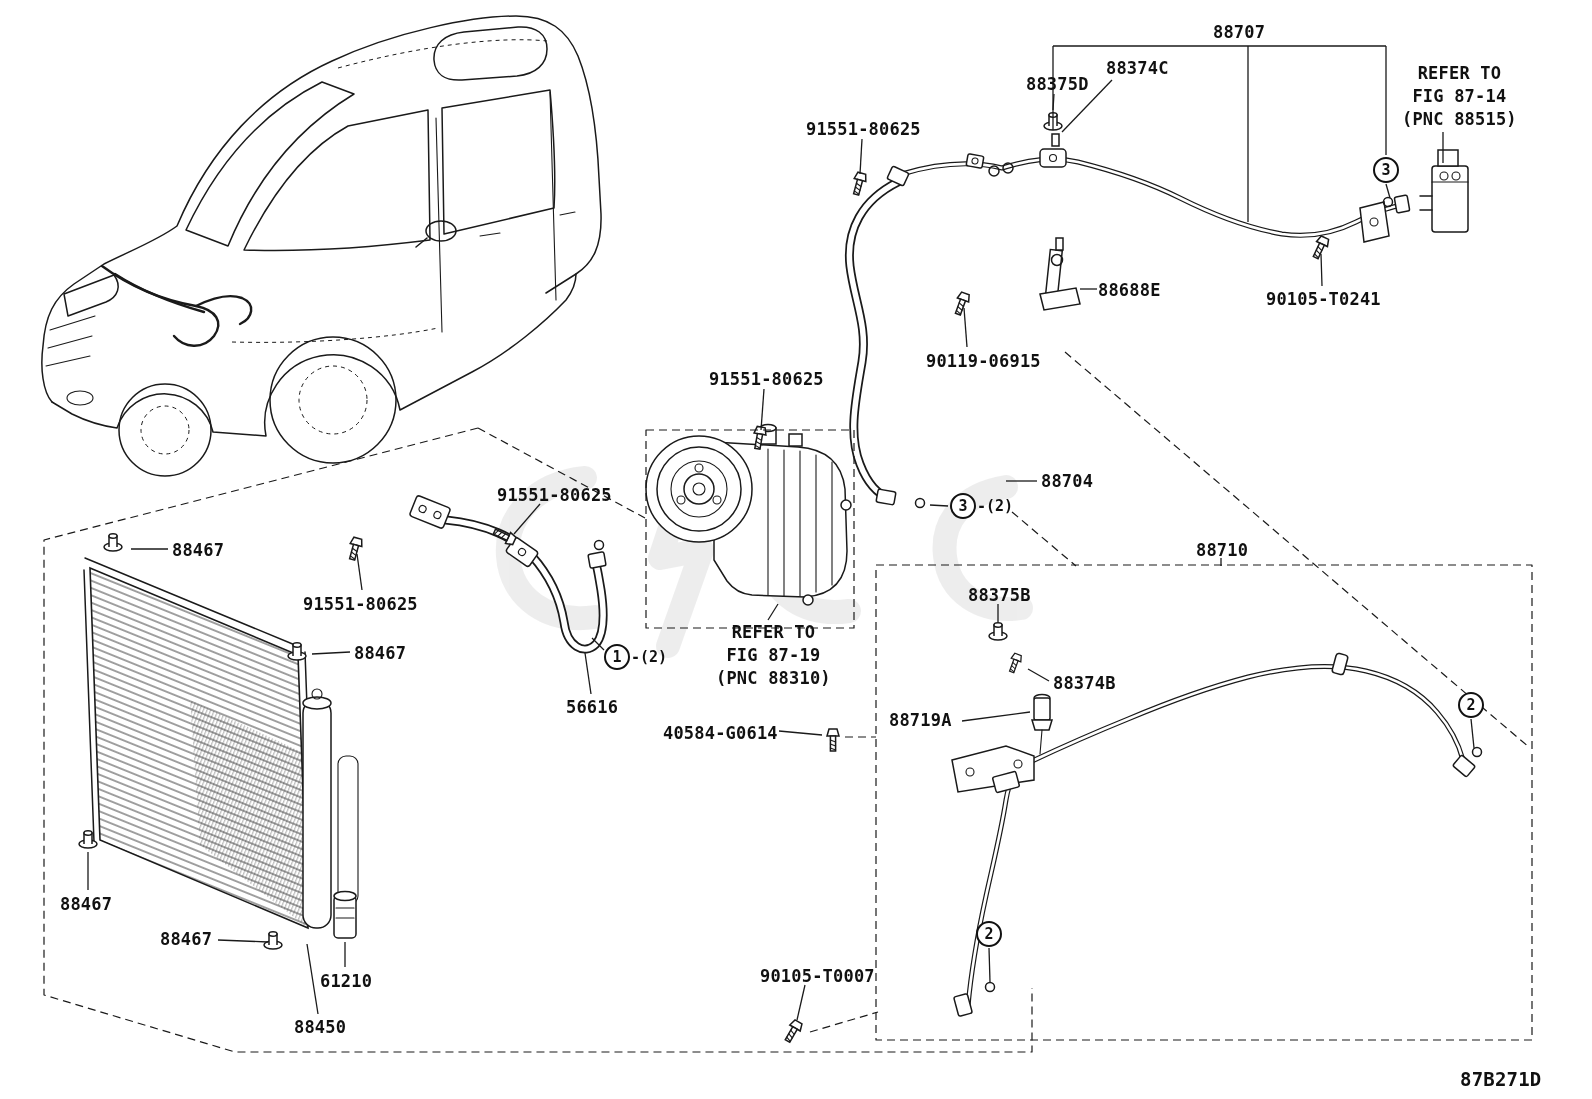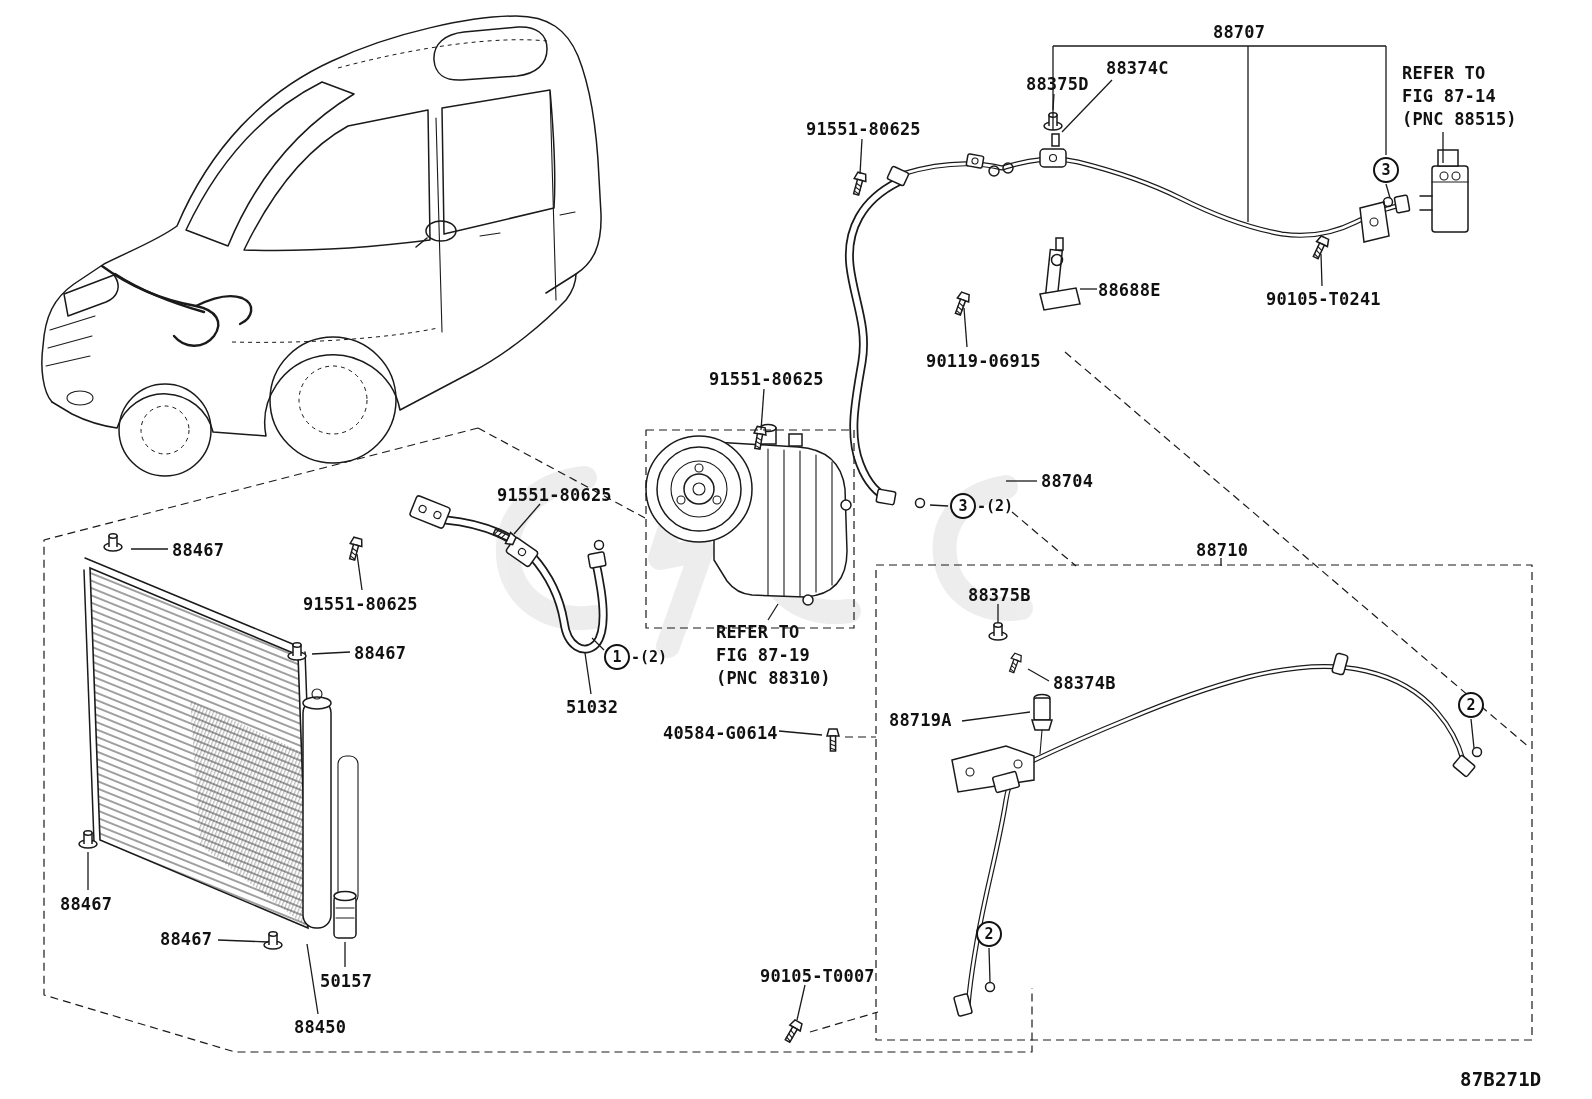--- a/index.html
+++ b/index.html
@@ -1,19 +1,19 @@
 <!DOCTYPE html>
 <html><head>
 <meta charset="utf-8">
 <style>
   html,body{margin:0;padding:0;background:#fff;}
   .stage{position:relative;width:1592px;height:1099px;background:#fff;overflow:hidden;
          font-family:"DejaVu Sans Mono","Liberation Mono",monospace;}
   .stage > svg{position:absolute;left:0;top:0;}
-  .lbl{position:absolute;font-weight:bold;font-size:17px;letter-spacing:.2px;color:#111;white-space:nowrap;}
+  .lbl{position:absolute;font-weight:bold;font-size:17px;letter-spacing:.2px;color:#111;white-space:nowrap;text-align:center;}
   .note{line-height:23px;}
   .callout{position:absolute;width:26px;height:26px;border:2px solid #111;border-radius:50%;
            display:flex;align-items:center;justify-content:center;font-size:15px;font-weight:bold;
            background:#fff;box-sizing:border-box;color:#111;}
   .qty{position:absolute;font-weight:bold;font-size:15px;color:#111;white-space:nowrap;}
   .code{font-size:19px;}
   
   .ln{fill:none;stroke:#1a1a1a;stroke-width:1.5;stroke-linecap:round;stroke-linejoin:round;}
   .thin{stroke-width:1.1;}
   .bold{stroke-width:2.4;}
@@ -315,27 +315,27 @@
 <div class="lbl" style="left:497px;top:485px">91551-80625</div>
 <div class="lbl" style="left:303px;top:594px">91551-80625</div>
 <div class="lbl" style="left:926px;top:351px">90119-06915</div>
 <div class="lbl" style="left:1098px;top:280px">88688E</div>
 <div class="lbl" style="left:1266px;top:289px">90105-T0241</div>
 <div class="lbl" style="left:1041px;top:471px">88704</div>
 <div class="lbl" style="left:172px;top:540px">88467</div>
 <div class="lbl" style="left:354px;top:643px">88467</div>
 <div class="lbl" style="left:60px;top:894px">88467</div>
 <div class="lbl" style="left:160px;top:929px">88467</div>
-<div class="lbl" style="left:566px;top:697px">51032</div>
+<div class="lbl" style="left:566px;top:697px">56616</div>
 <div class="lbl" style="left:1196px;top:540px">88710</div>
 <div class="lbl" style="left:968px;top:585px">88375B</div>
 <div class="lbl" style="left:1053px;top:673px">88374B</div>
 <div class="lbl" style="left:889px;top:710px">88719A</div>
 <div class="lbl" style="left:663px;top:723px">40584-G0614</div>
-<div class="lbl" style="left:320px;top:971px">50157</div>
+<div class="lbl" style="left:320px;top:971px">61210</div>
 <div class="lbl" style="left:294px;top:1017px">88450</div>
 <div class="lbl" style="left:760px;top:966px">90105-T0007</div>
 <div class="lbl code" style="left:1460px;top:1068px">87B271D</div>
 
 <div class="lbl note" style="left:1402px;top:62px">
   <div>REFER TO</div>
   <div>FIG 87-14</div>
   <div>(PNC 88515)</div>
 </div>
 <div class="lbl note" style="left:716px;top:621px">

